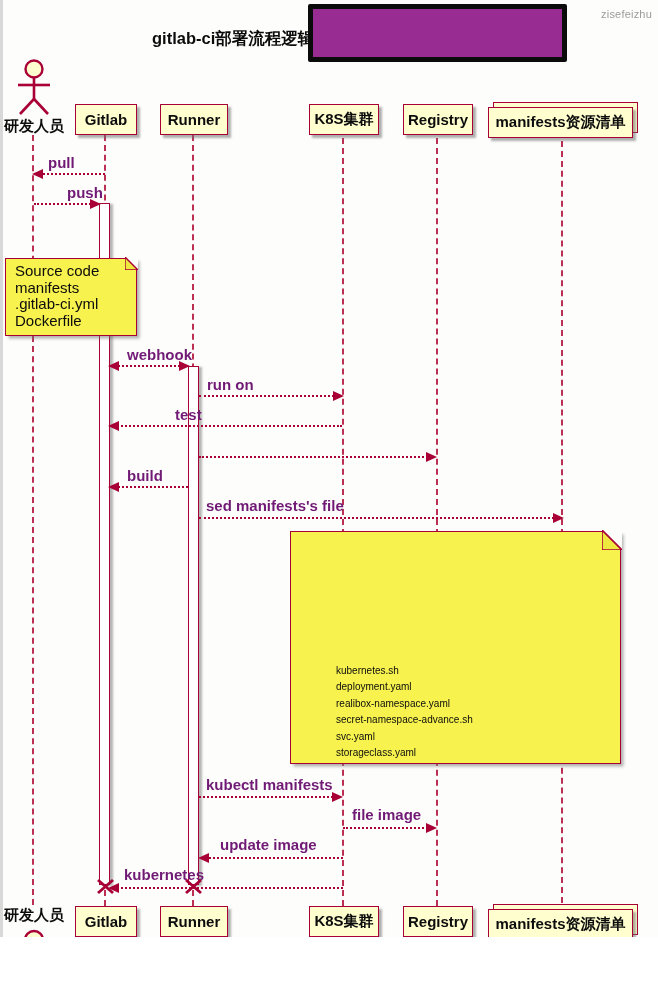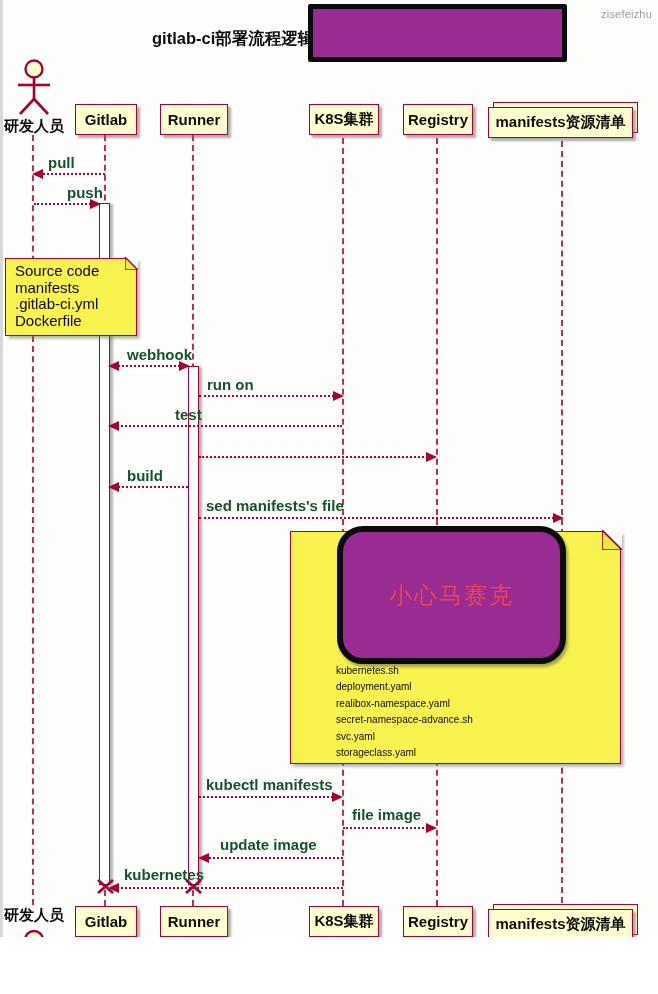--- a/index.html
+++ b/index.html
@@ -44,21 +44,21 @@
   .note{
     position:absolute;background:#F7F24E;border:1.6px solid #A80036;
     box-shadow:2.5px 2.5px 3px rgba(110,110,110,.55);z-index:5;
   }
   .note .fold{position:absolute;top:-1.6px;right:-1.6px;}
   .note-text{
     position:absolute;left:9px;top:4px;right:6px;
     font-size:15px;line-height:16.5px;color:#0c0c0c;white-space:pre-line;z-index:6;
   }
 
-  .msg-label{position:absolute;font-size:15px;font-weight:600;color:#14532d;z-index:6;white-space:nowrap;}
+  .msg-label{position:absolute;font-size:15px;font-weight:600;color:#701a75;z-index:6;white-space:nowrap;}
   .msg-line{position:absolute;height:0;border-top:2px dotted #A80036;z-index:5;}
   .ah{position:absolute;width:0;height:0;top:-6px;}
   .ah.l{left:-2px;border-top:5px solid transparent;border-bottom:5px solid transparent;border-right:11px solid #A80036;}
   .ah.r{right:-2px;border-top:5px solid transparent;border-bottom:5px solid transparent;border-left:11px solid #A80036;}
 
   .xmark{position:absolute;z-index:10;}
   .actor-figure{position:absolute;z-index:9;}
   .actor-label{position:absolute;font-size:15px;font-weight:700;color:#0c0c0c;z-index:9;white-space:nowrap;}
   .files-list{
     position:absolute;left:336px;top:663px;font-size:10px;line-height:16.4px;
@@ -152,23 +152,20 @@
   <div class="msg-line" style="left:199px;top:517px;width:363px;">
       <span class="ah r"></span>
     </div>
 
   <div class="note" style="left:290px;top:531px;width:329px;height:231px;">
     <svg class="fold" width="20" height="20" viewBox="0 0 20 20">
       <path d="M0 0 H20 V20 Z" fill="#FDFDFC"></path>
       <path d="M0 0 V20 H20 Z" fill="#EDE83E" stroke="#A80036" stroke-width="1.6"></path>
     </svg>
   </div>
-  <div class="redact-note">
-    <span class="caption">小心马赛克</span>
-  </div>
   <div class="files-list">kubernetes.sh
 deployment.yaml
 realibox-namespace.yaml
 secret-namespace-advance.sh
 svc.yaml
 storageclass.yaml</div>
 
   <div class="msg-label" style="left:206px;top:776px;">kubectl manifests</div>
   <div class="msg-line" style="left:199px;top:796px;width:142px;">
       <span class="ah r"></span>

